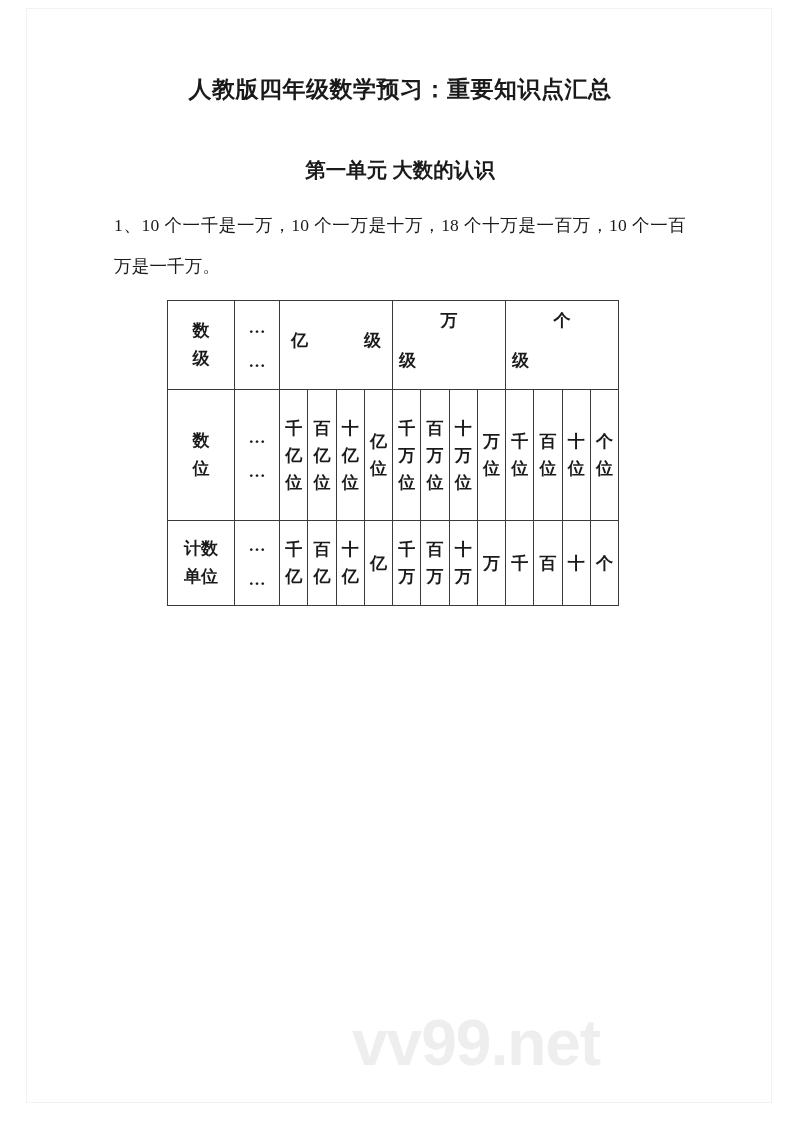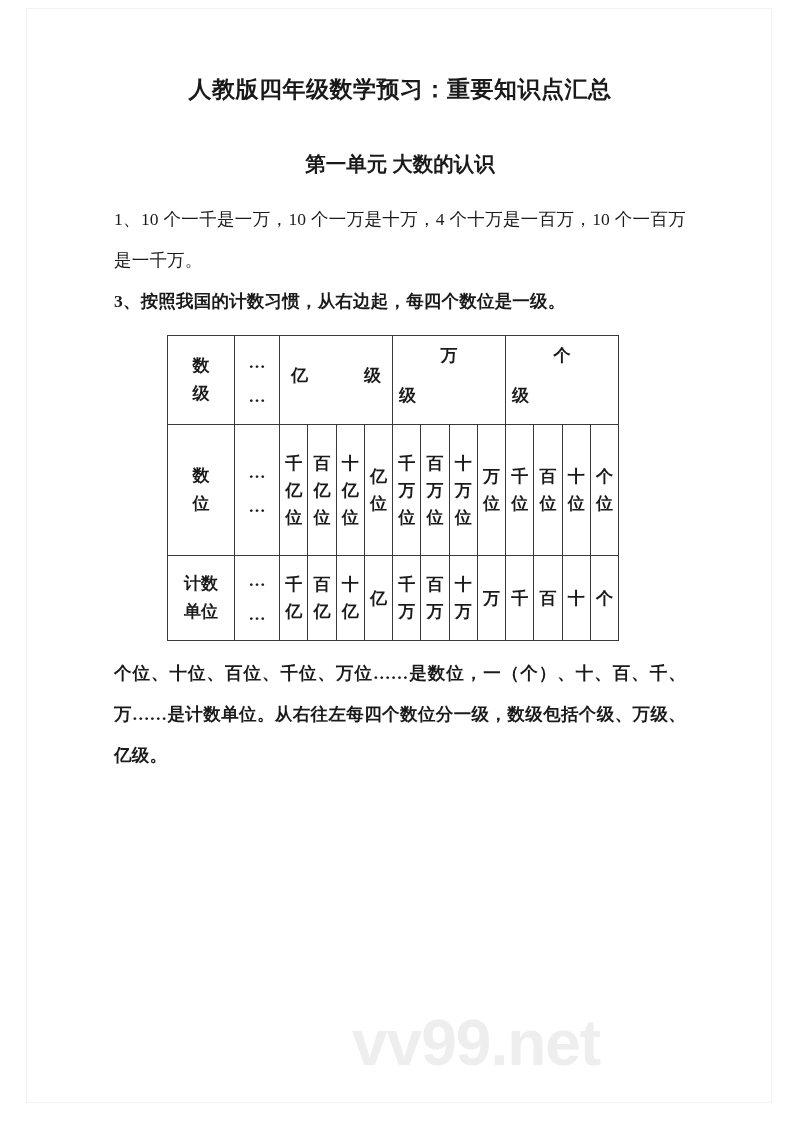--- a/index.html
+++ b/index.html
@@ -37,21 +37,21 @@
     font-size: 23px;
     font-weight: bold;
     letter-spacing: 0.5px;
     margin: 0;
     padding-top: 74px;
   }
   .unit-title {
     text-align: center;
     font-size: 20.5px;
     font-weight: bold;
-    margin: 8px;
+    margin: 14px;
     padding-top: 37px;
   }
 
   .para {
     font-size: 17.5px;
     line-height: 41px;
     margin: 0;
     text-align: justify;
     text-justify: inter-ideograph;
     letter-spacing: 0.2px;
@@ -148,22 +148,21 @@
 <body>
 
 <div class="page">
   <div class="page-edge"></div>
 
   <div class="content">
 
     <h1 class="doc-title">人教版四年级数学预习：重要知识点汇总</h1>
     <h2 class="unit-title">第一单元 大数的认识</h2>
 
-    <p class="para first">1、10 个一千是一万，10 个一万是十万，4 个十万是一百万，10 个一百万是一千万。</p>
-    <p class="para bold">3、按照我国的计数习惯，从右边起，每四个数位是一级。</p>
+    <p class="para first">1、10 个一千是一万，10 个一万是十万，18 个十万是一百万，10 个一百万是一千万。</p>
 
     <div class="table-wrap">
       <table class="place-table">
         <tbody>
           <tr class="hdr">
             <td class="hdr-label">
               <span class="cell-stack">
                 <span>数</span>
                 <span>级</span>
               </span>
@@ -360,17 +359,16 @@
             <td class="c-last">
                 <span class="vstack">
                   <span>个</span>
                 </span>
               </td>
           </tr>
         </tbody>
       </table>
     </div>
 
-    <p class="para bold" style="margin-top:12px;">个位、十位、百位、千位、万位……是数位，一（个）、十、百、千、万……是计数单位。从右往左每四个数位分一级，数级包括个级、万级、亿级。</p>
   </div>
 
   <div class="watermark">vv99.net</div>
 </div>
 
 </body></html>

